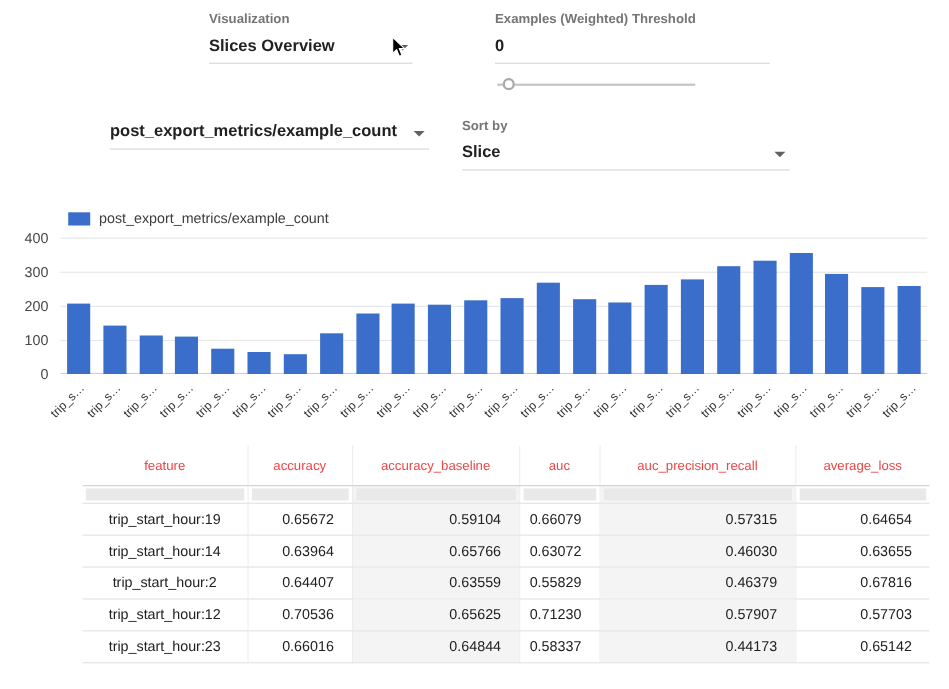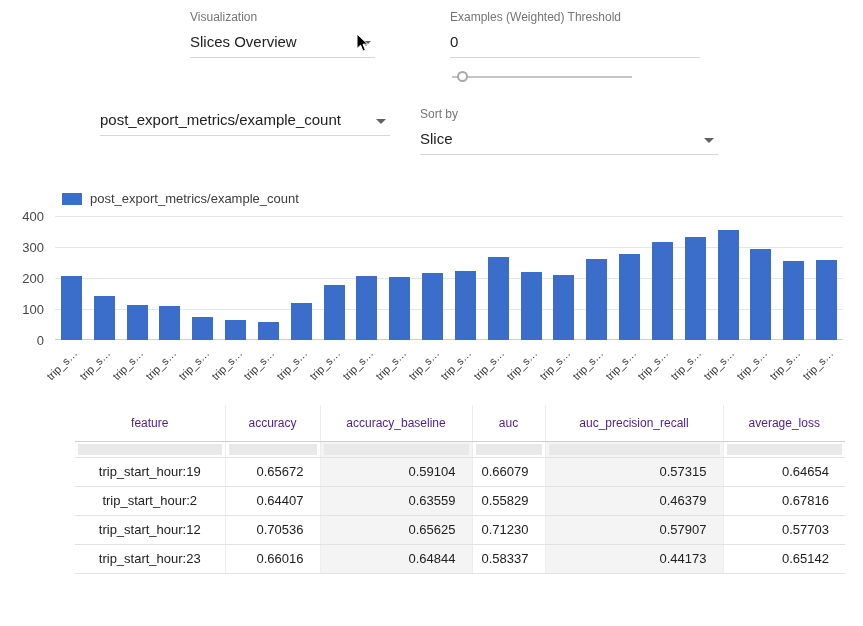--- a/index.html
+++ b/index.html
@@ -1,21 +1,21 @@
 <!DOCTYPE html>
 <html><head>
 <meta charset="utf-8">
 <style>
   * { margin:0; padding:0; box-sizing:border-box; }
   html,body { background:#fff; }
   body { font-family:"Liberation Sans","DejaVu Sans",sans-serif; color:#212121; }
   .page { position:relative; width:863px; height:626px; overflow:hidden; background:#fff; }
 
   
-  .field { position:absolute; }
+  .field { position:absolute;font-weight:bold; }
   .field-label { font-size:12px; color:#757575; margin-bottom:5px; }
   .dropdown, .text-input {
     position:relative; font-size:15px; color:#212121;
     padding:4px 18px 7px 0; border-bottom:1px solid #d6d6d6; cursor:pointer;
     white-space:nowrap; overflow:hidden;
   }
   .text-input { padding-right:0; cursor:text; }
   .dropdown-arrow {
     position:absolute; right:4px; top:12px; width:0; height:0;
     border-left:5px solid transparent; border-right:5px solid transparent;
@@ -43,21 +43,21 @@
   .x-labels { position:absolute; left:55px; top:156px; width:788px; height:52px; }
   .xlabel {
     position:absolute; top:3px; width:60px; text-align:right; white-space:nowrap;
     font-size:11px; color:#333; transform:rotate(-45deg); transform-origin:100% 0;
   }
 
   
   .metrics-table { position:absolute; left:75px; top:405px; width:770px; }
   table { border-collapse:collapse; table-layout:fixed; width:770px; font-size:13px; color:#212121; }
   th {
-    font-size:12px; color:#4c1d95; font-weight:normal; text-align:center;
+    font-size:12px; color:#ef4444; font-weight:normal; text-align:center;
     height:36px; vertical-align:middle; background:#fff;
     border-bottom:1px solid #cfcfcf; border-right:1px solid #ededed; cursor:pointer;
     overflow:hidden; white-space:nowrap;
   }
   td {
     height:29px; vertical-align:middle;
     border-bottom:1px solid #e2e2e2; border-right:1px solid #ededed;
     overflow:hidden; white-space:nowrap;
   }
   th:last-child, td:last-child { border-right:none; }
@@ -225,20 +225,28 @@
           </tr>
           <tr>
             <td class="feature">trip_start_hour:19</td>
             <td class="num">0.65672</td>
             <td class="num">0.59104</td>
             <td class="num">0.66079</td>
             <td class="num">0.57315</td>
             <td class="num">0.64654</td>
           </tr>
           <tr>
+            <td class="feature">trip_start_hour:14</td>
+            <td class="num">0.63964</td>
+            <td class="num">0.65766</td>
+            <td class="num">0.63072</td>
+            <td class="num">0.46030</td>
+            <td class="num">0.63655</td>
+          </tr>
+          <tr>
             <td class="feature">trip_start_hour:2</td>
             <td class="num">0.64407</td>
             <td class="num">0.63559</td>
             <td class="num">0.55829</td>
             <td class="num">0.46379</td>
             <td class="num">0.67816</td>
           </tr>
           <tr>
             <td class="feature">trip_start_hour:12</td>
             <td class="num">0.70536</td>

